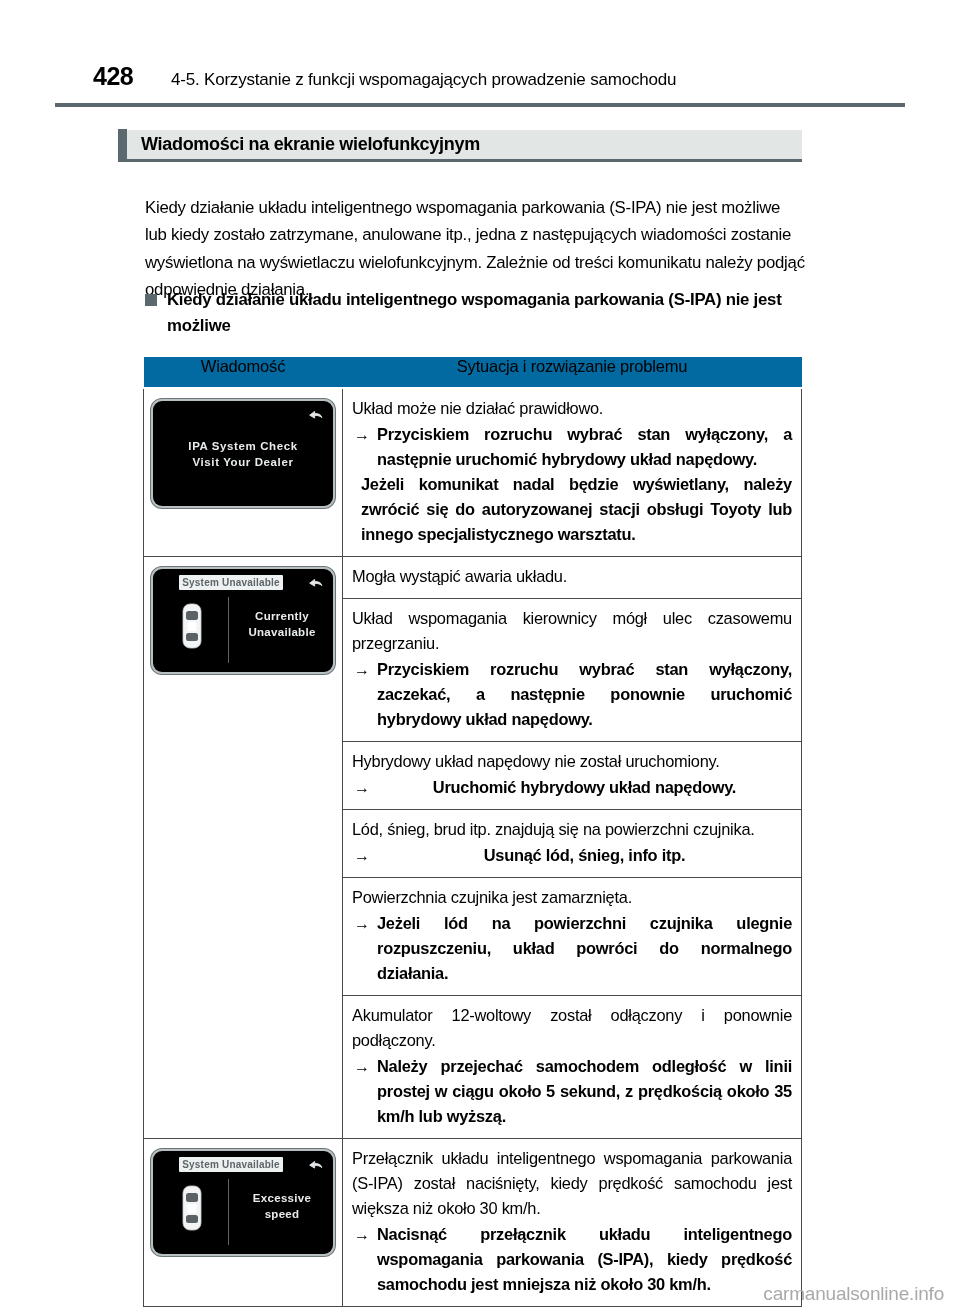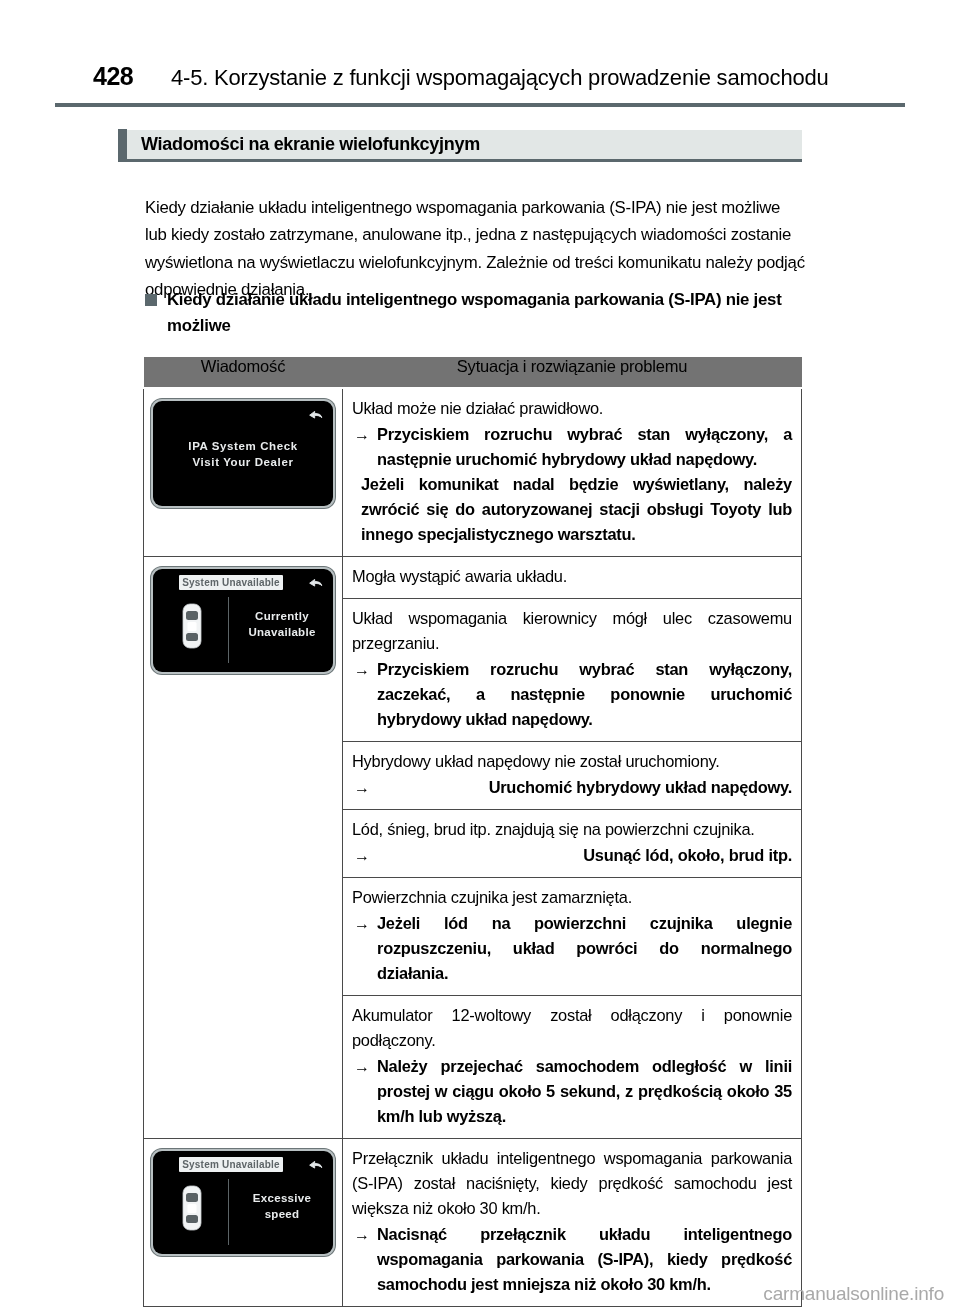--- a/index.html
+++ b/index.html
@@ -26,21 +26,21 @@
     align-items: baseline;
     margin-left: 38px;
   }
   .page-number {
     font-size: 25px;
     font-weight: bold;
     letter-spacing: -0.5px;
     width: 78px;
   }
   .header-title {
-    font-size: 22px;
+    font-size: 17px;
     font-weight: normal;
     letter-spacing: -0.2px;
   }
   .header-rule {
     position: absolute;
     left: 55px;
     top: 103px;
     width: 850px;
     height: 4px;
     background: #5b686d;
@@ -115,21 +115,21 @@
     width: 658px;
     border-collapse: collapse;
     table-layout: fixed;
   }
   .msg-table th, .msg-table td {
     border: 1px solid #4a4a4a;
     vertical-align: top;
     padding: 0;
   }
   .msg-table thead th {
-    background: #737373;
+    background: #0369a1;
     border: none;
     border-bottom: 2px solid #ffffff;
     font-size: 16.5px;
     font-weight: normal;
     text-align: center;
     height: 30px;
     letter-spacing: -0.2px;
   }
   col.c-msg { width: 199px; }
   col.c-sit { width: 459px; }
@@ -155,21 +155,21 @@
     font-size: 16px;
     line-height: 25px;
     padding-left: 2px;
   }
   .arrow-block .bold-body {
     font-weight: bold;
     text-align: justify;
     flex: 1 1 auto;
     letter-spacing: -0.25px;
   }
-  .bold-body.nojust { text-align: right; }
+  .bold-body.nojust { text-align: center; }
   .plain-follow {
     font-weight: bold;
     margin-left: 9px;
     text-align: justify;
     letter-spacing: -0.25px;
   }
 
   
   .mfd {
     position: relative;
@@ -357,21 +357,21 @@
           <span class="bold-body nojust">Uruchomić hybrydowy układ napędowy.</span>
         </div>
       </td>
     </tr>
 
     <tr>
       <td class="txt-cell">
         <div class="plain-line">Lód, śnieg, brud itp. znajdują się na powierzchni czujnika.</div>
         <div class="arrow-block">
           <span class="arrow">→</span>
-          <span class="bold-body nojust">Usunąć lód, około, brud itp.</span>
+          <span class="bold-body nojust">Usunąć lód, śnieg, info itp.</span>
         </div>
       </td>
     </tr>
 
     <tr>
       <td class="txt-cell">
         <div class="plain-line">Powierzchnia czujnika jest zamarznięta.</div>
         <div class="arrow-block">
           <span class="arrow">→</span>
           <span class="bold-body">Jeżeli lód na powierzchni czujnika ulegnie rozpuszczeniu, układ powróci do normalnego działania.</span>

